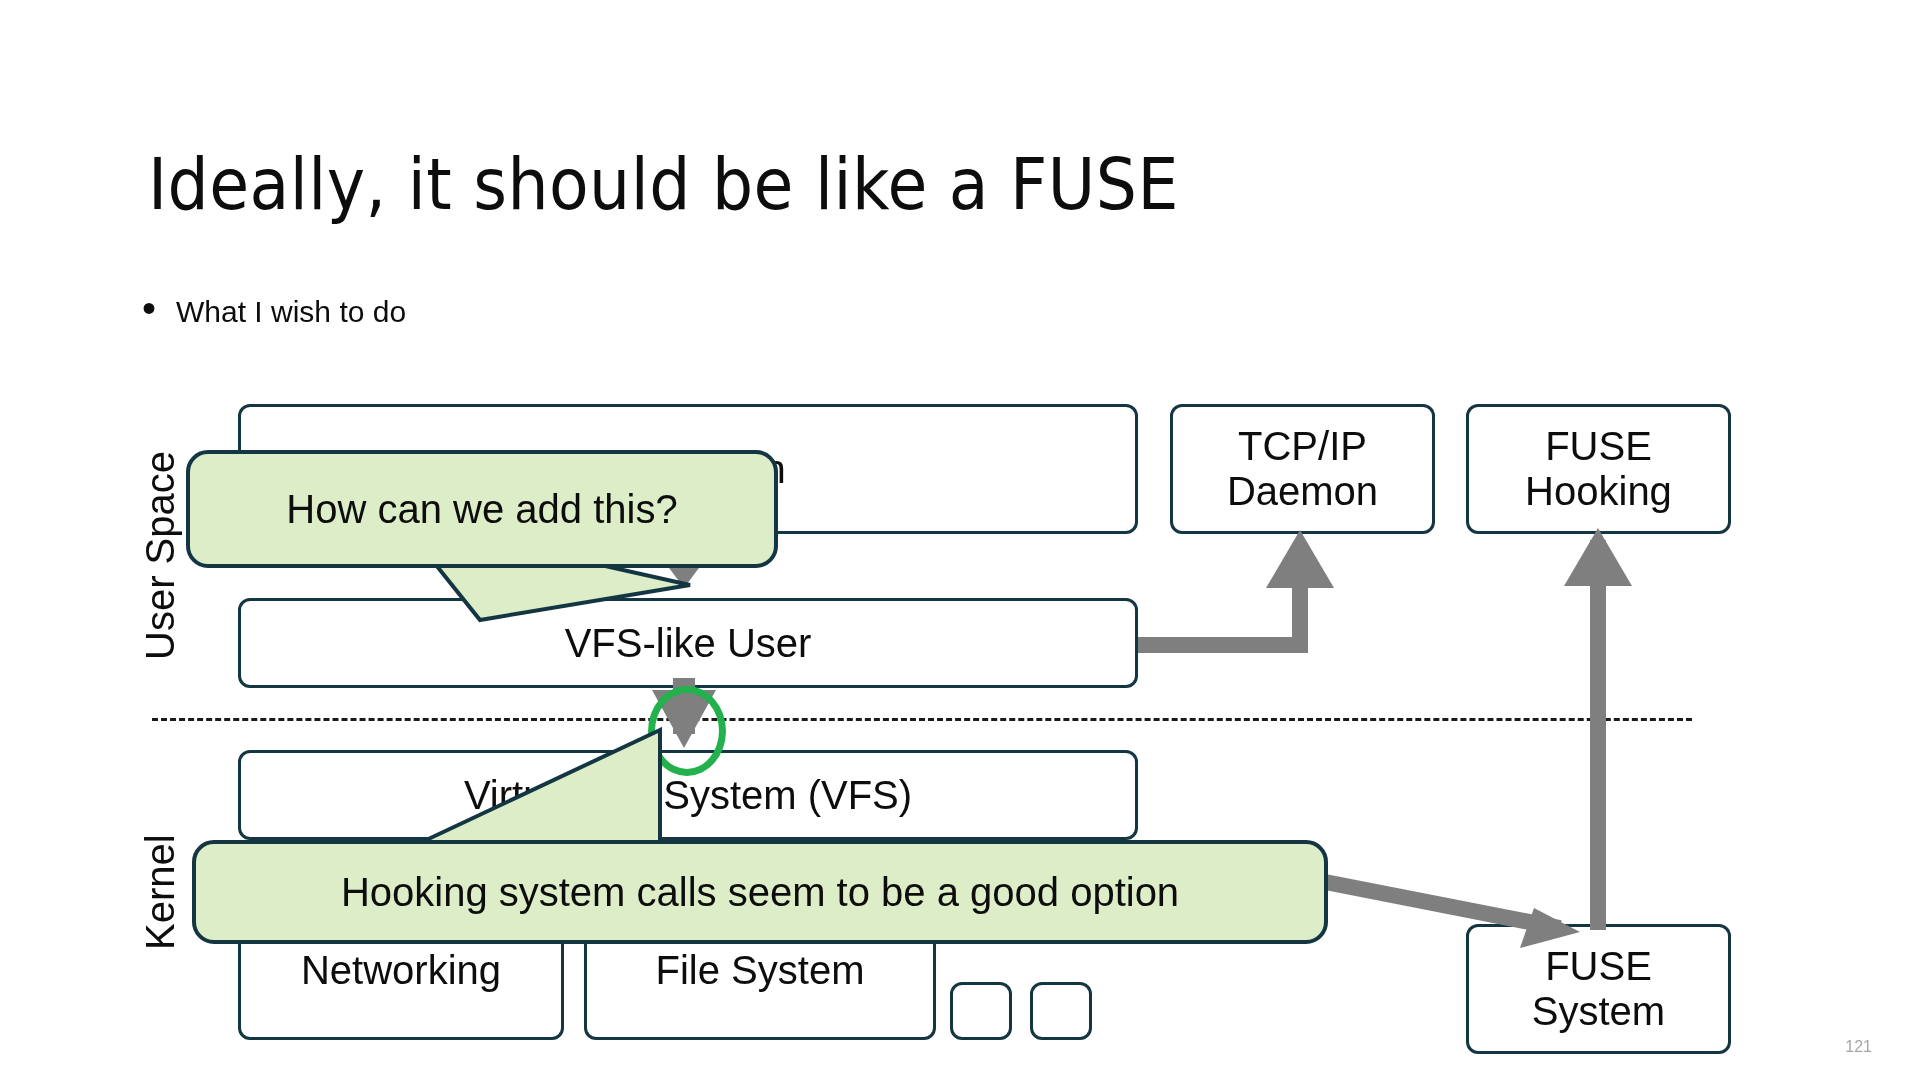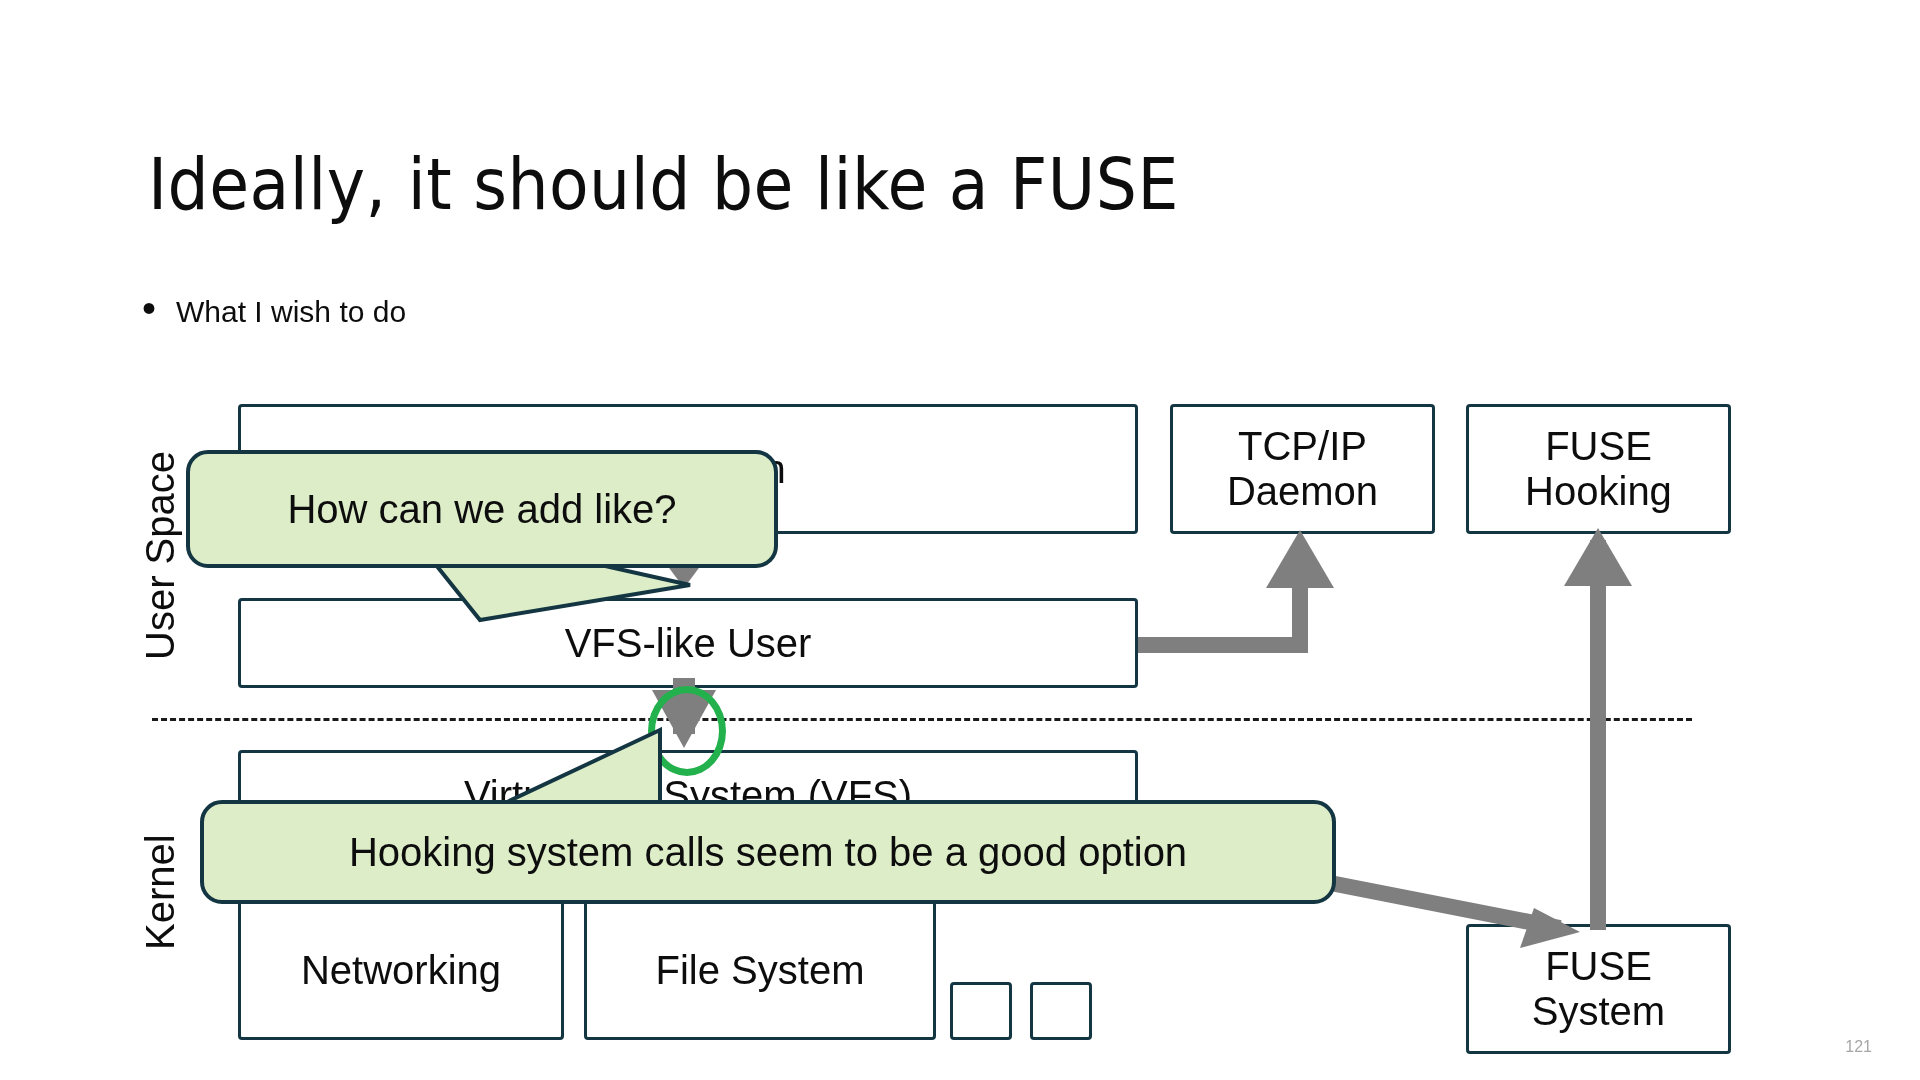--- a/index.html
+++ b/index.html
@@ -82,21 +82,21 @@
     font-weight: 300;
     color: #0d0d0d;
     white-space: nowrap;
     transform-origin: 0 0;
   }
 
   .node-box {
     position: absolute;
     box-sizing: border-box;
     border: 3px solid #143642;
-    border-radius: 4px;
+    border-radius: 12px;
     background: #ffffff;
     display: flex;
     align-items: center;
     justify-content: center;
     text-align: center;
     font-size: 40px;
     font-weight: 300;
     color: #0d0d0d;
     line-height: 1.12;
     padding: 0 0;
@@ -243,29 +243,29 @@
       </g>
     </svg>
 
     <div class="highlight-ring" style="left:648px; top:686px; width:78px; height:90px;"></div>
 
     <div class="callout" style="left:0; top:0; width:1920px; height:1080px;">
       <svg width="1920" height="1080" viewBox="0 0 1920 1080">
         <path d="M 400 520 L 690 585 L 480 620 Z" fill="#dcedc8" stroke="#143642" stroke-width="4" stroke-linejoin="miter"></path>
       </svg>
       <div class="bubble-body" style="left:186px; top:450px; width:592px; height:118px;">
-        <span>How can we add like?</span>
+        <span>How can we add this?</span>
       </div>
     </div>
 
     <div class="callout" style="left:0; top:0; width:1920px; height:1080px;">
       <svg width="1920" height="1080" viewBox="0 0 1920 1080">
         <path d="M 660 730 L 388 858 L 660 858 Z" fill="#dcedc8" stroke="#143642" stroke-width="4" stroke-linejoin="miter"></path>
       </svg>
-      <div class="bubble-body" style="left:192px; top:800px; width:1136px; height:104px;margin-left:8px;">
+      <div class="bubble-body" style="left:192px; top:840px; width:1136px; height:104px;">
         <span>Hooking system calls seem to be a good option</span>
       </div>
     </div>
 
   </div>
 
   <div id="page-number">121</div>
 
 </div>
 

